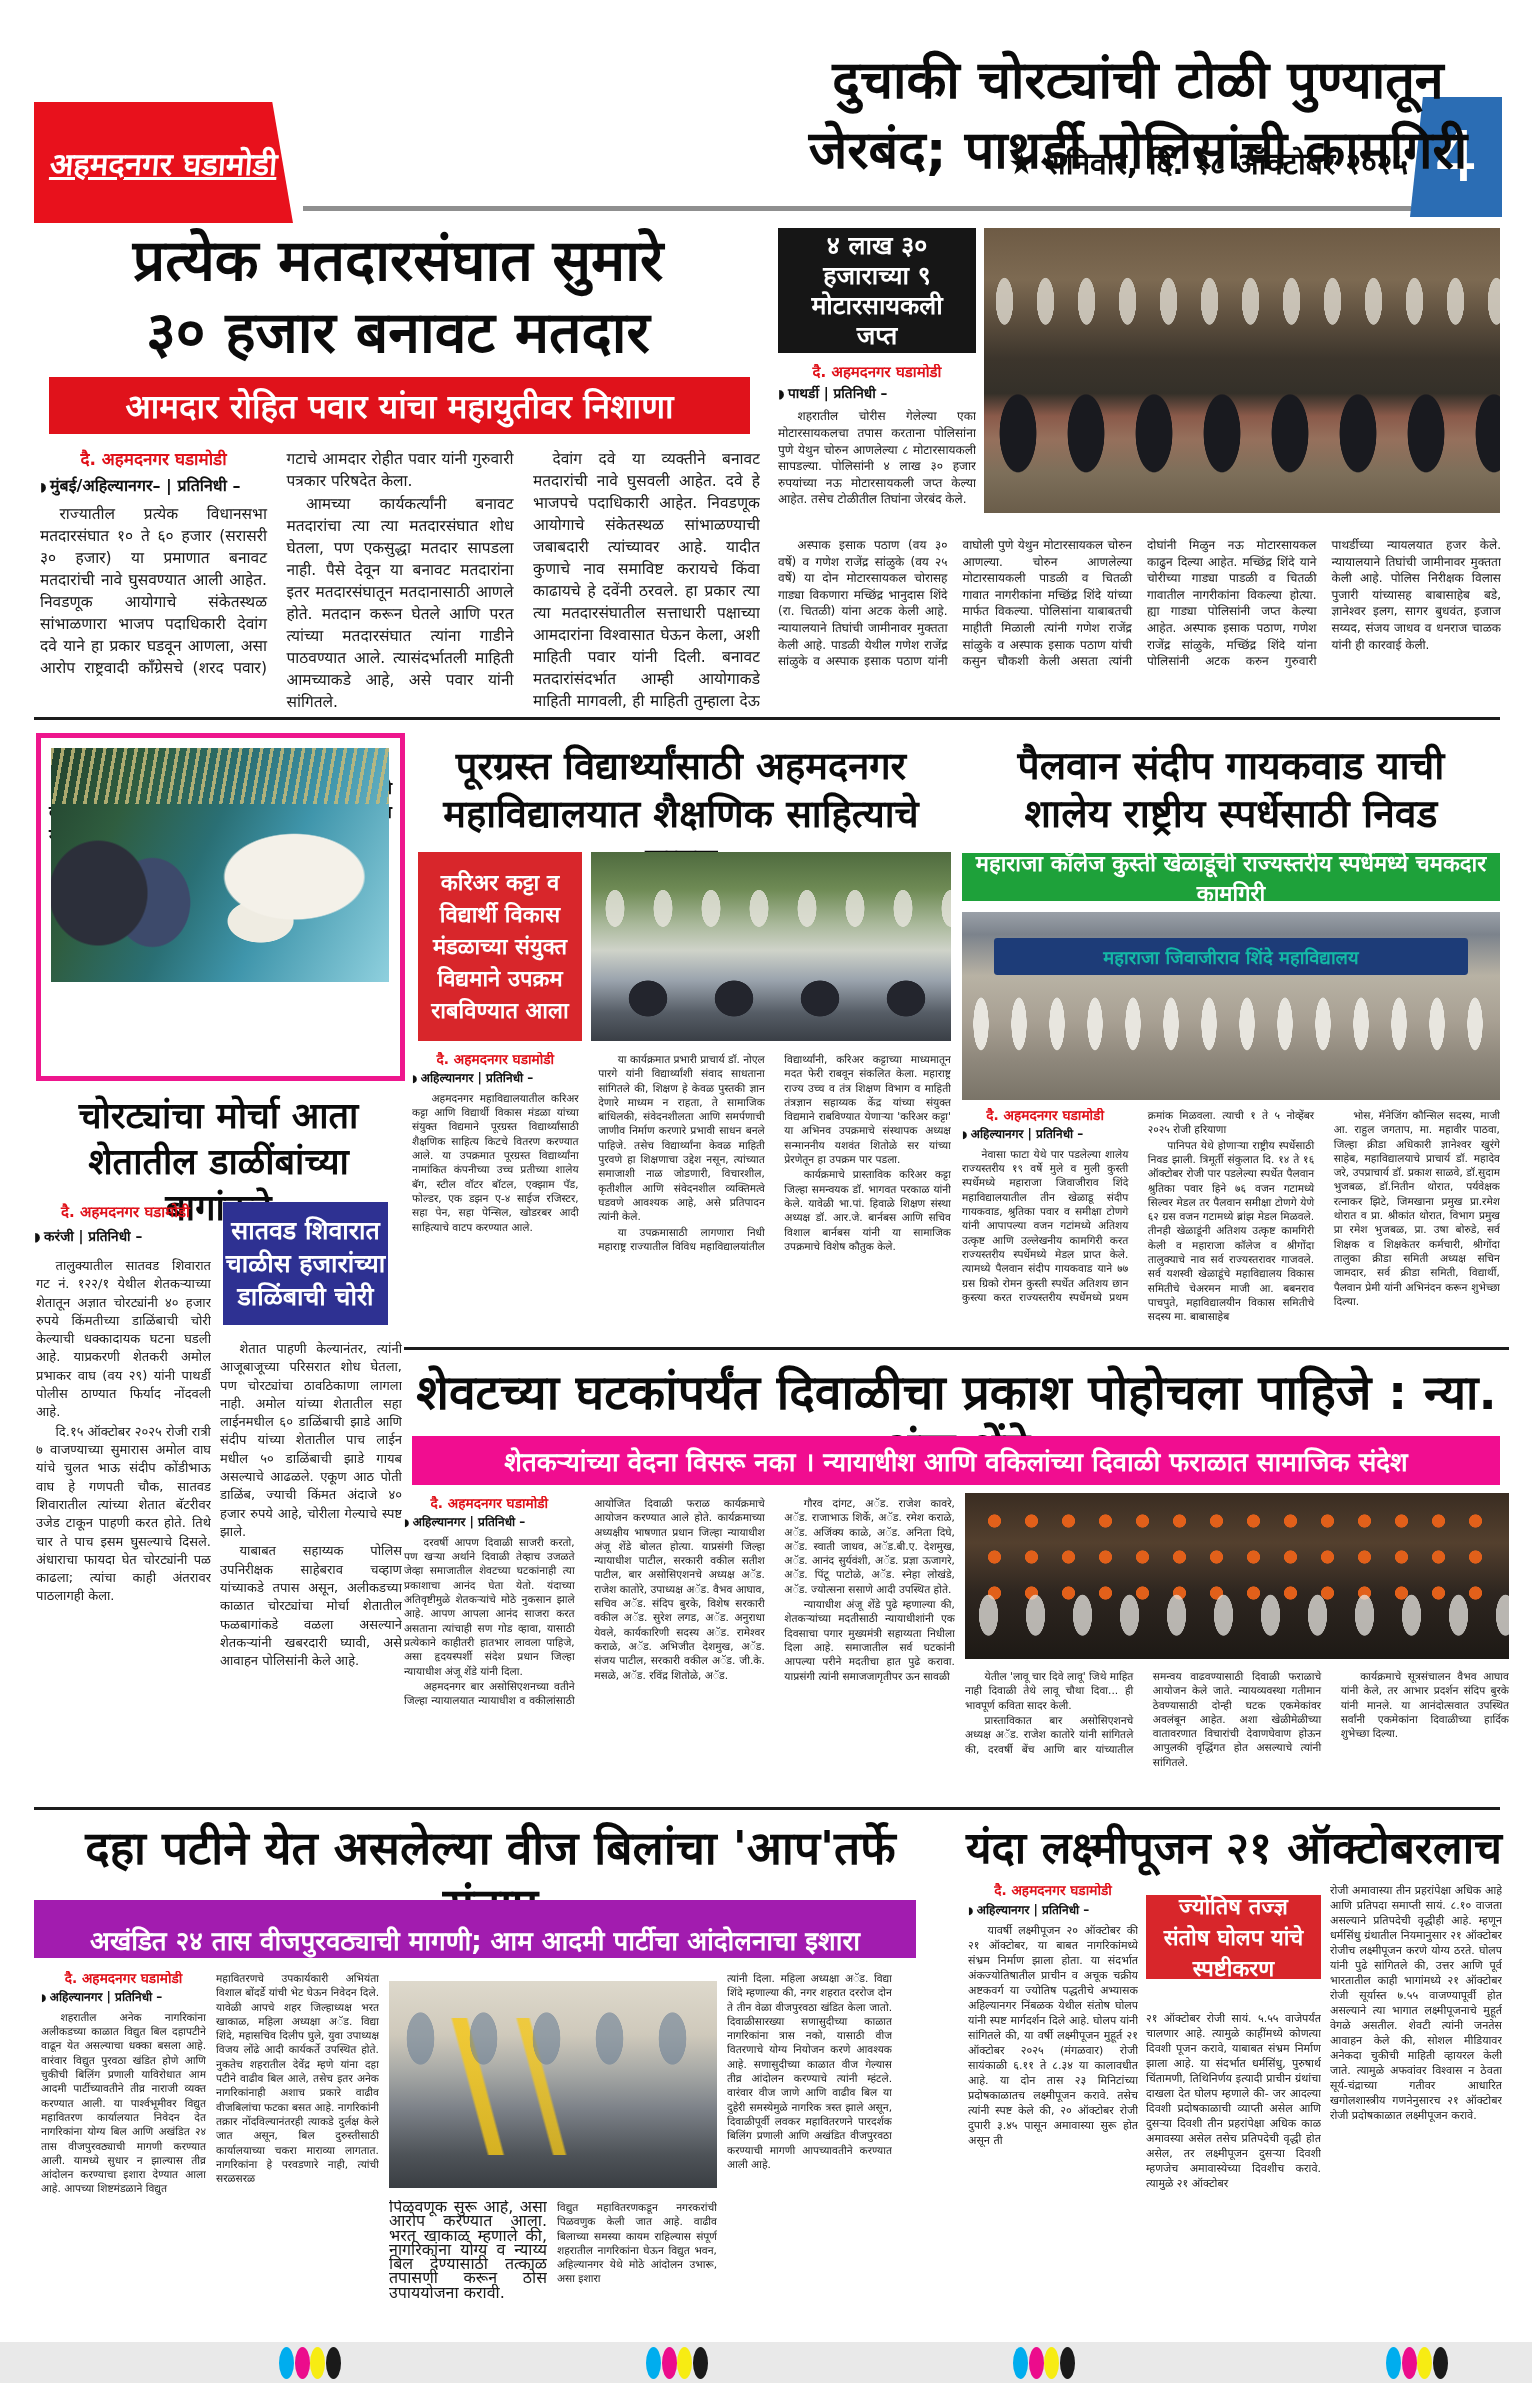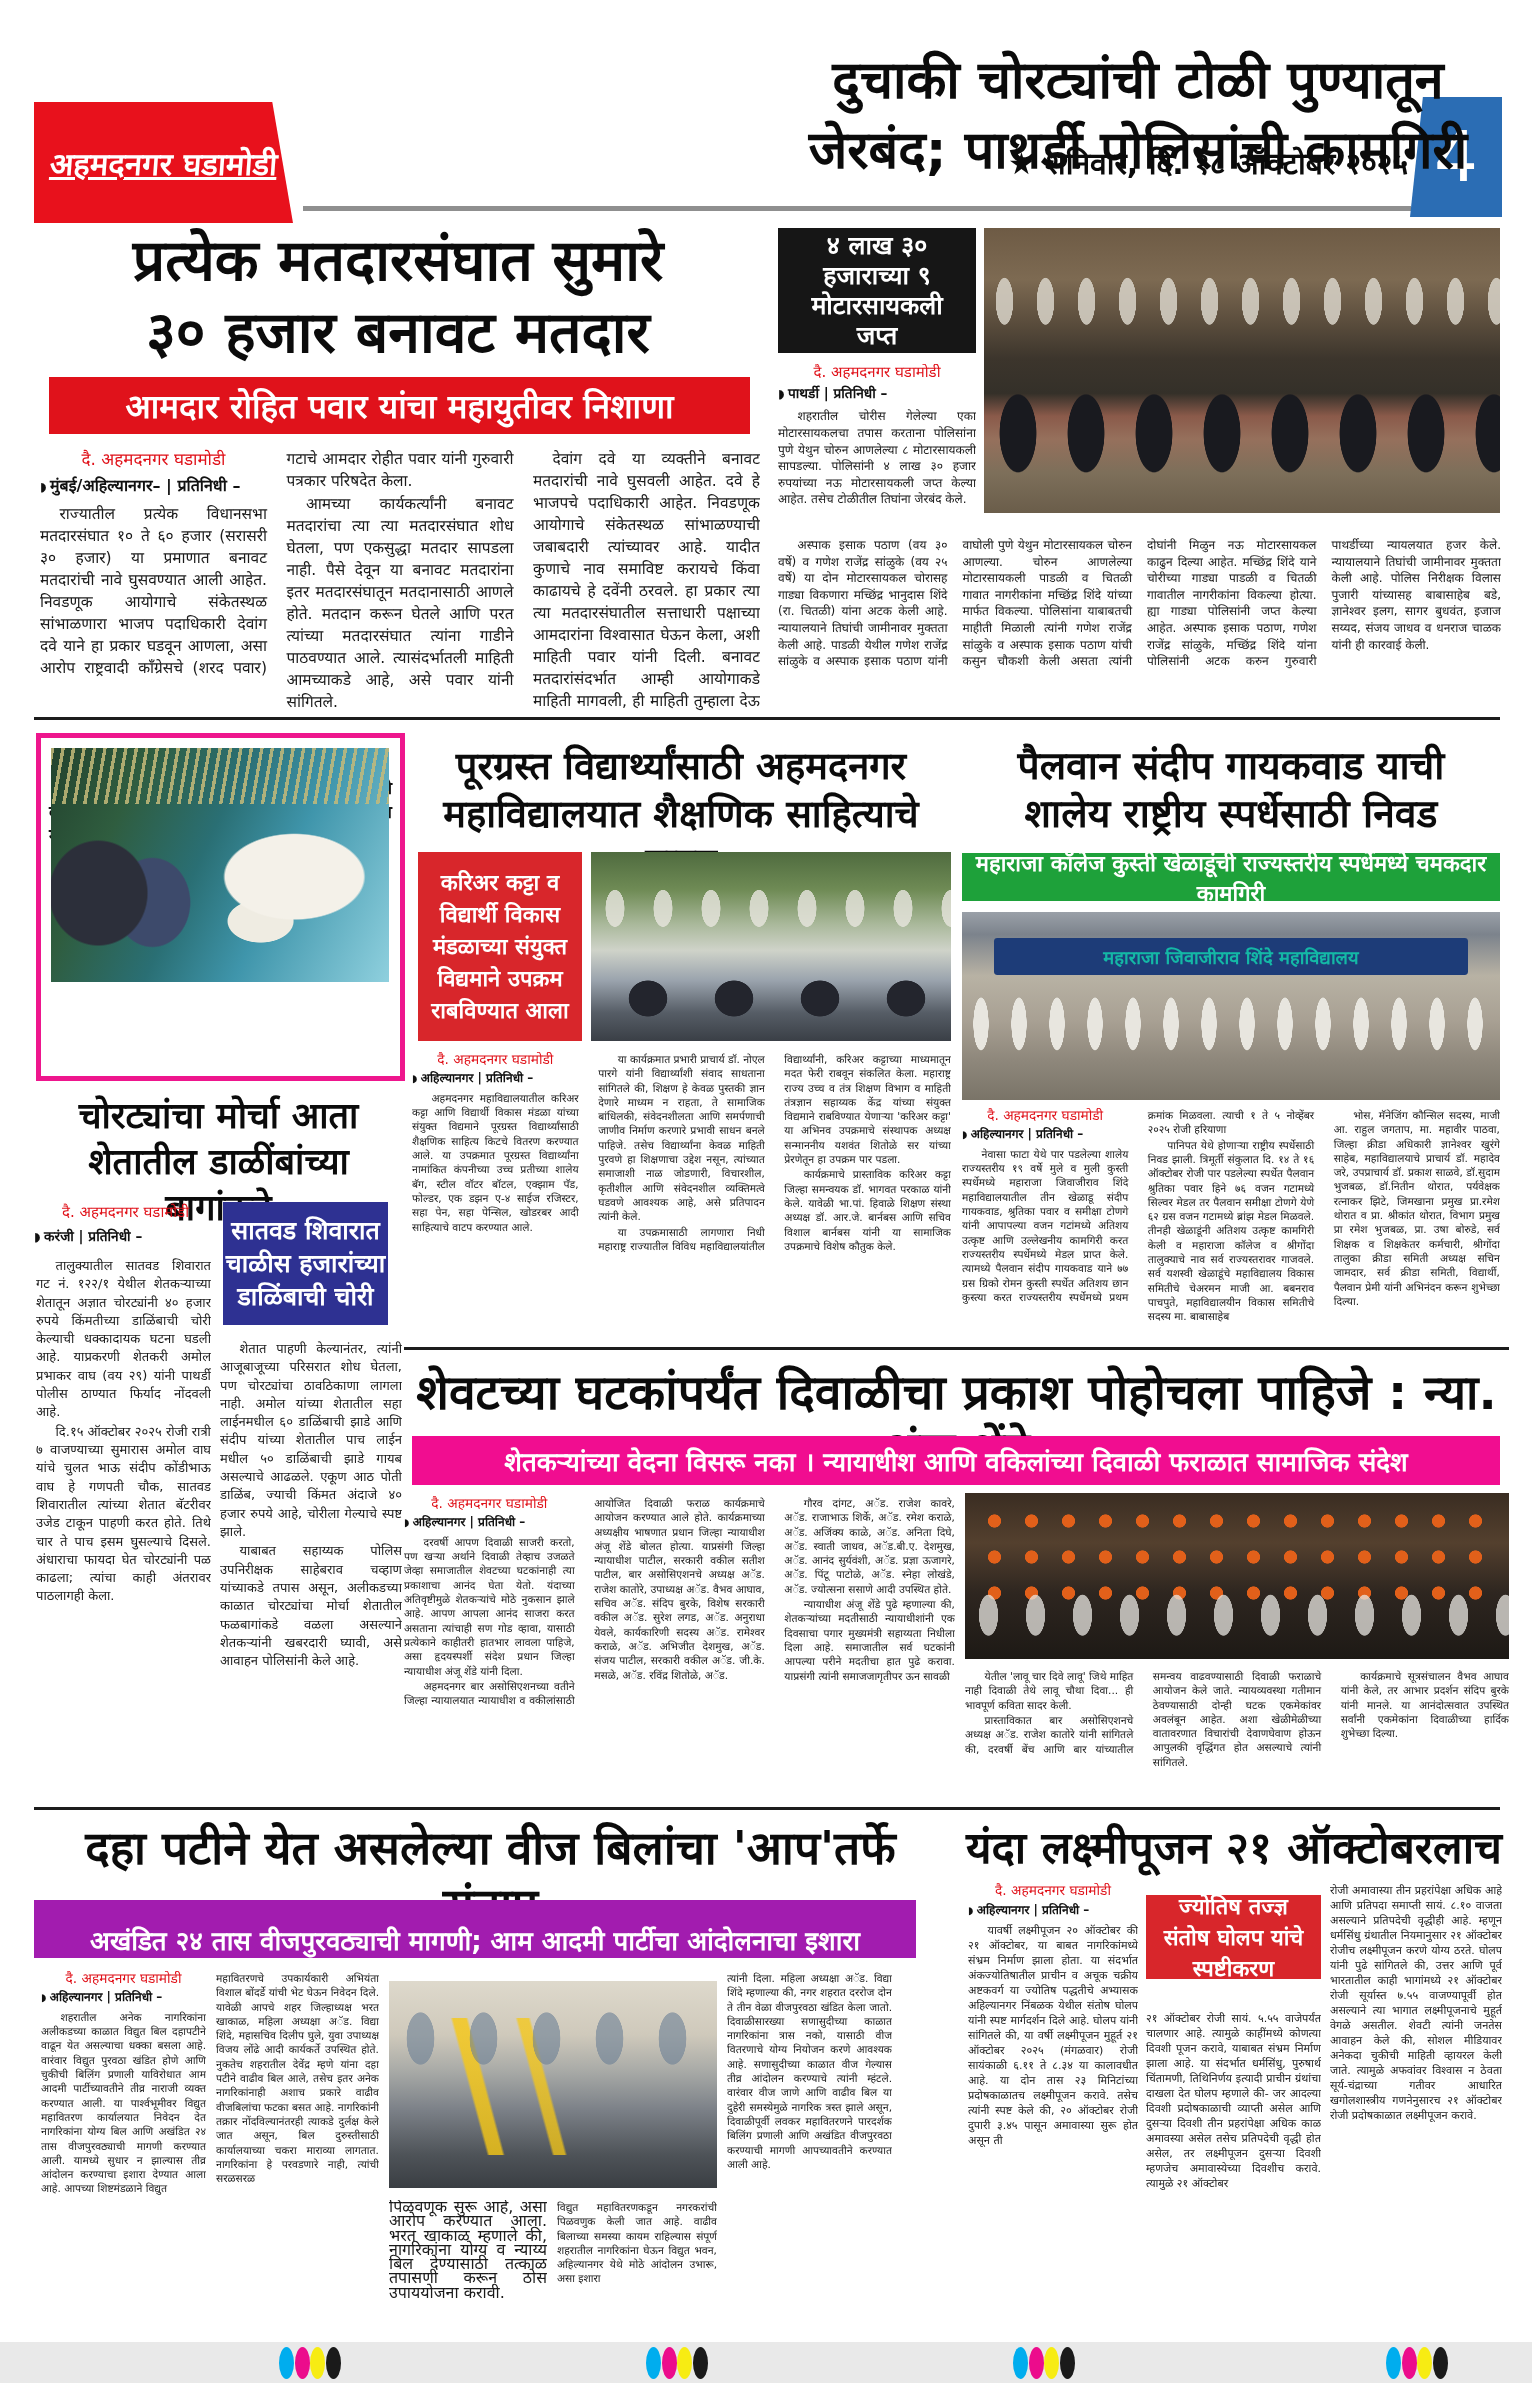--- a/index.html
+++ b/index.html
@@ -3,21 +3,21 @@
 <meta charset="utf-8">
 <style>
   *{margin:0;padding:0;box-sizing:border-box}
   html,body{background:#ffffff}
   body{width:1533px;height:2389px;font-family:"DejaVu Sans","Liberation Sans",sans-serif;color:#1a1a1a}
   .page{position:relative;width:1533px;height:2389px;background:#fff;overflow:hidden}
   .abs{position:absolute}
   .hl{font-weight:800;color:#0b0b0b;text-align:center}
   .just{text-align:justify}
   .clip{overflow:hidden}
-  .byline{color:#e01119;font-weight:400;text-align:center;font-size:15px;margin-bottom:4.6px}
+  .byline{color:#e01119;font-weight:700;text-align:center;font-size:15px;margin-bottom:4.6px}
   .dateline{font-weight:700;font-size:13.7px;margin-bottom:5.7px;color:#111}
   .bullet{font-size:12.6px;margin-right:3.4px}
   p.para{text-indent:19.5px;margin-bottom:1.1px}
   
   .masthead{left:34px;top:102px;width:259px;height:121px;background:#e8111c;clip-path:polygon(0 0,92% 0,100% 100%,0 100%);display:flex;align-items:center;justify-content:center}
   .masthead span{color:#fff;font-weight:800;font-size:31px;text-decoration:underline;transform:skewX(-4deg)}
   .head-line{left:303px;top:206px;width:1108px;height:5.2px;background:#8f8f8f}
   .head-date{left:973px;top:142px;width:435px;text-align:right;font-weight:700;font-size:30px;color:#0b0b0b}
   .pagenum{left:1410px;top:97px;width:92px;height:120px;background:#2b6db4;clip-path:polygon(14% 0,100% 0,100% 100%,0 100%);display:flex;align-items:center;justify-content:center;color:#fff;font-size:69px;font-weight:400}
   

